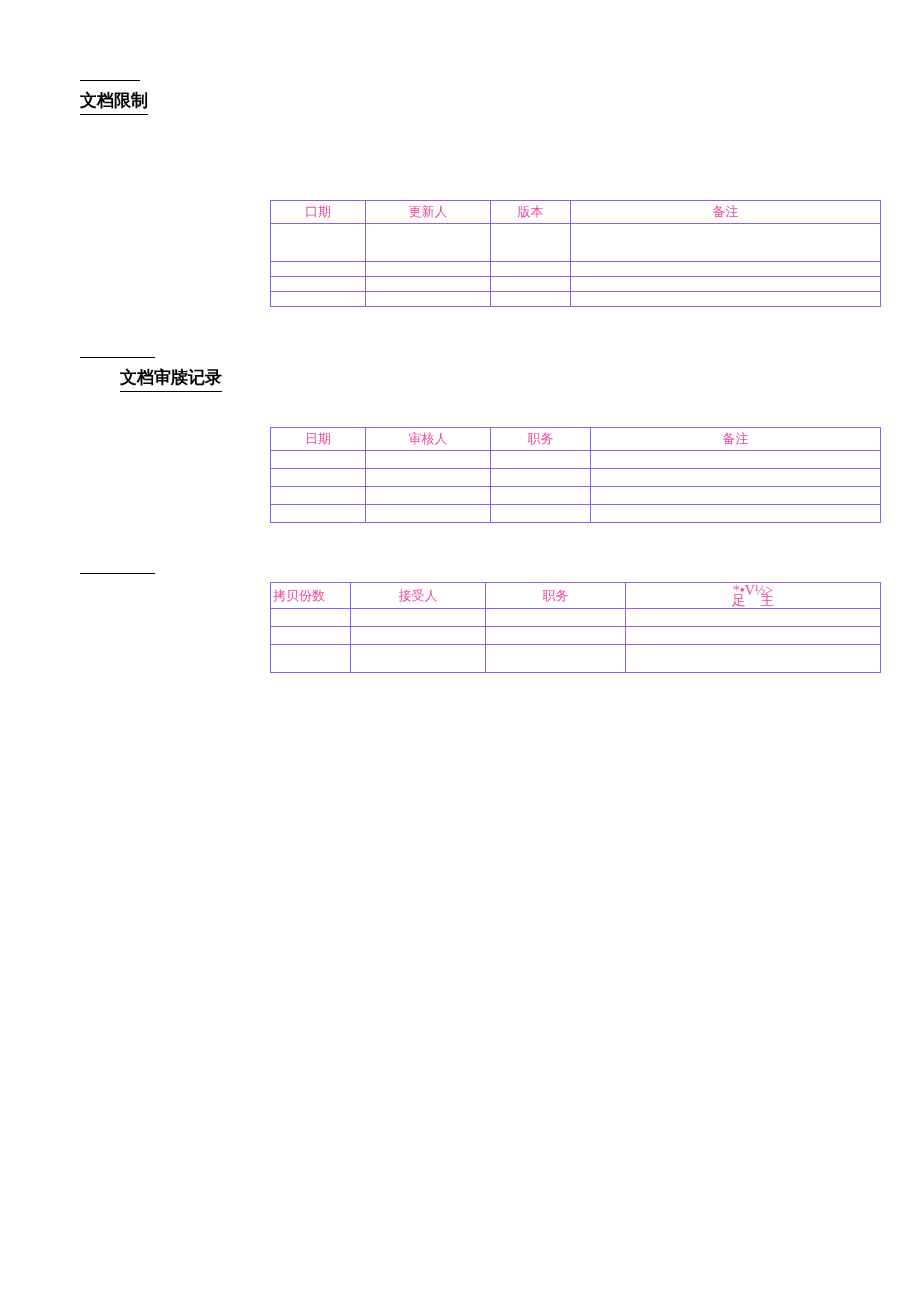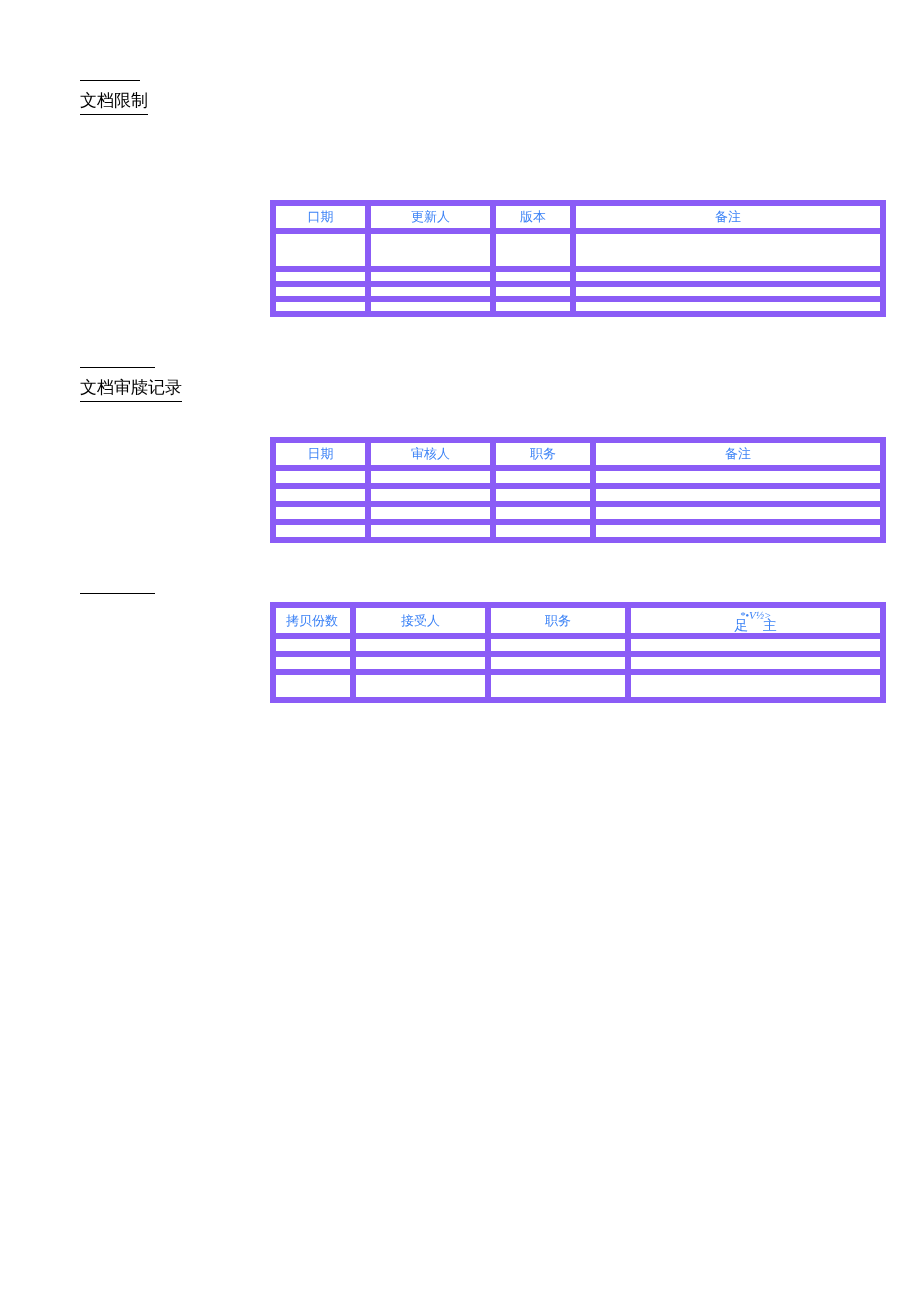--- a/index.html
+++ b/index.html
@@ -22,45 +22,46 @@
       margin-bottom: 50px;
     }
     .section-header-line {
       border-top: 1px solid #000;
       width: 60px;
       margin-bottom: 8px;
       margin-left: 0;
     }
     .section-title {
       font-size: 17px;
-      font-weight: normal;
+      font-weight: bold;
       border-bottom: 1px solid #000;
       display: inline-block;
       padding-bottom: 2px;
       margin-bottom: 5px;
     }
     .section-title-wrap {
       margin-bottom: 80px;
     }
     .section-title-wrap-short {
       margin-bottom: 30px;
+      margin-left: 40px;
     }
     table {
       border-collapse: collapse;
       margin-left: 190px;
       table-layout: fixed;
     }
     td, th {
-      border: 6px solid #8b5cf6;
+      border: 1px solid #8b5cf6;
       font-weight: normal;
       text-align: center;
       vertical-align: middle;
       font-size: 13px;
       padding: 2px 4px;
-      color: #3b82f6;
+      color: #ec4899;
     }
     .table1 {
       width: 610px;
     }
     .table1 .c1 { width: 95px; }
     .table1 .c2 { width: 125px; }
     .table1 .c3 { width: 80px; }
     .table1 .c4 { width: 310px; }
     .table1 .hdr td { height: 20px; }
     .table1 .tall td { height: 38px; }
@@ -79,29 +80,28 @@
     .table3 {
       width: 610px;
     }
     .table3 .c1 { width: 80px; }
     .table3 .c2 { width: 135px; }
     .table3 .c3 { width: 140px; }
     .table3 .c4 { width: 255px; }
     .table3 .hdr td { height: 26px; }
     .table3 .row td { height: 18px; }
     .table3 .tall td { height: 28px; }
-    .table3 .hdr .c1cell { text-align: center; padding-left: 2px; }
+    .table3 .hdr .c1cell { text-align: left; padding-left: 2px; }
     .table3 .small-sub {
       font-size: 14px;
       line-height: 10px;
     }
     .table3 .small-line {
-      font-size: 11px;
+      font-size: 14px;
       line-height: 11px;
-      font-style: italic;
     }
   </style>
 </head>
 <body>
 
 <div class="page">
 
   <div class="section">
     <div class="section-header-line"></div>
     <div class="section-title-wrap">

